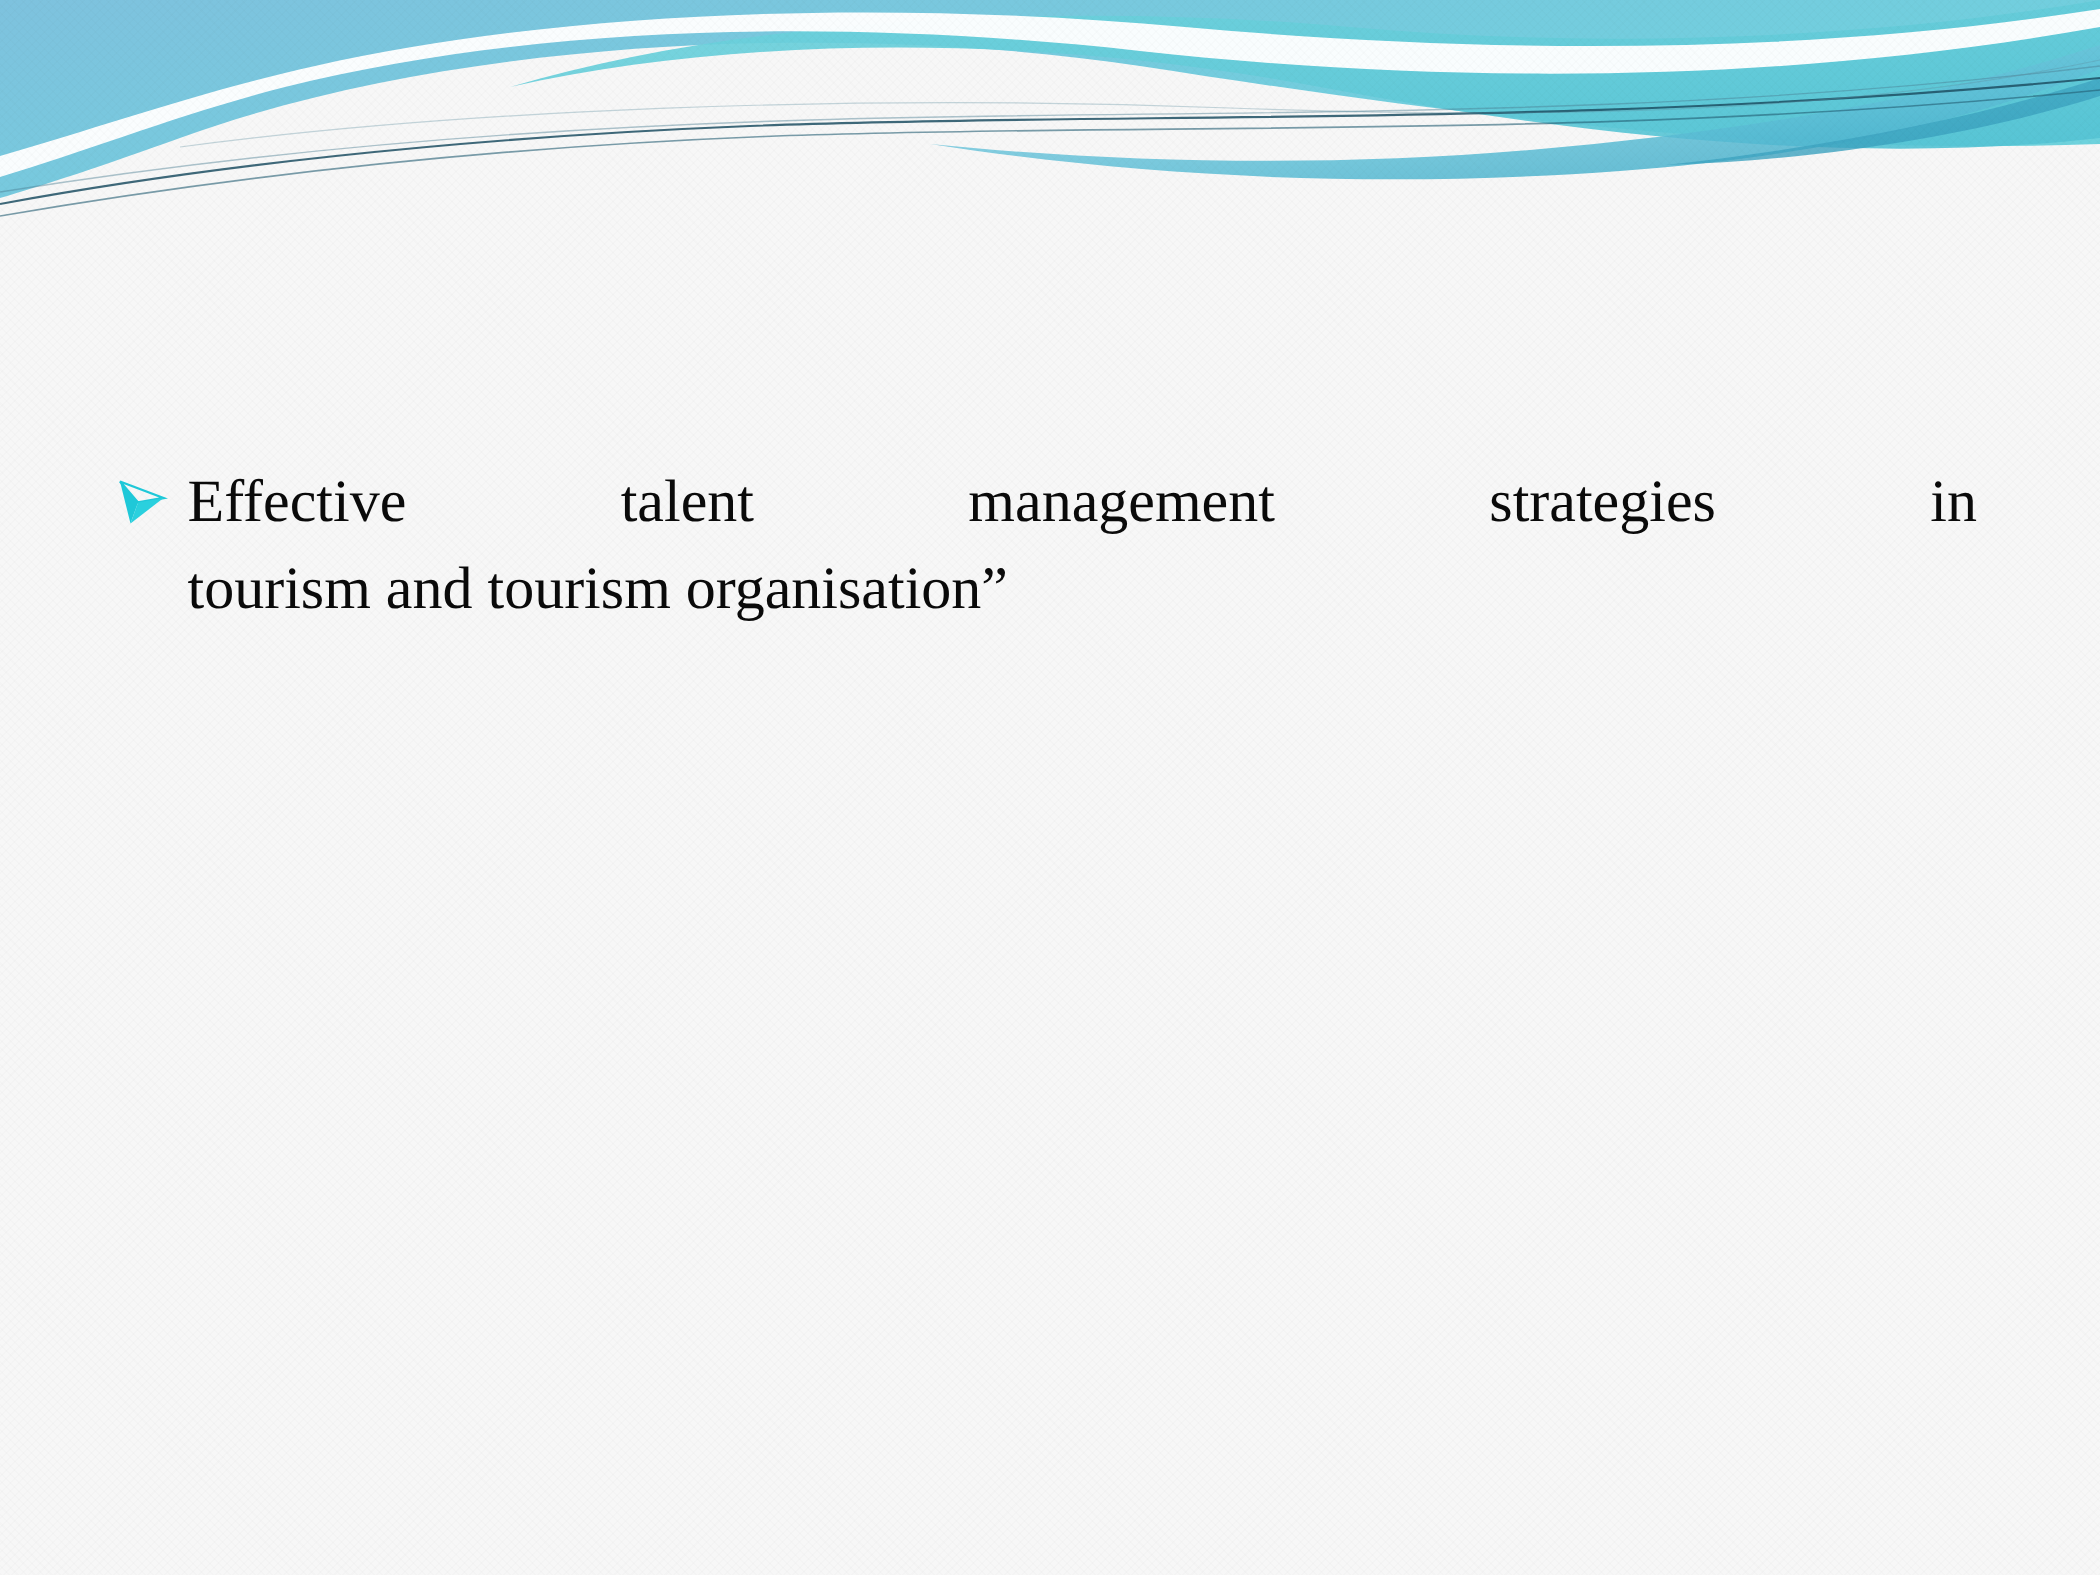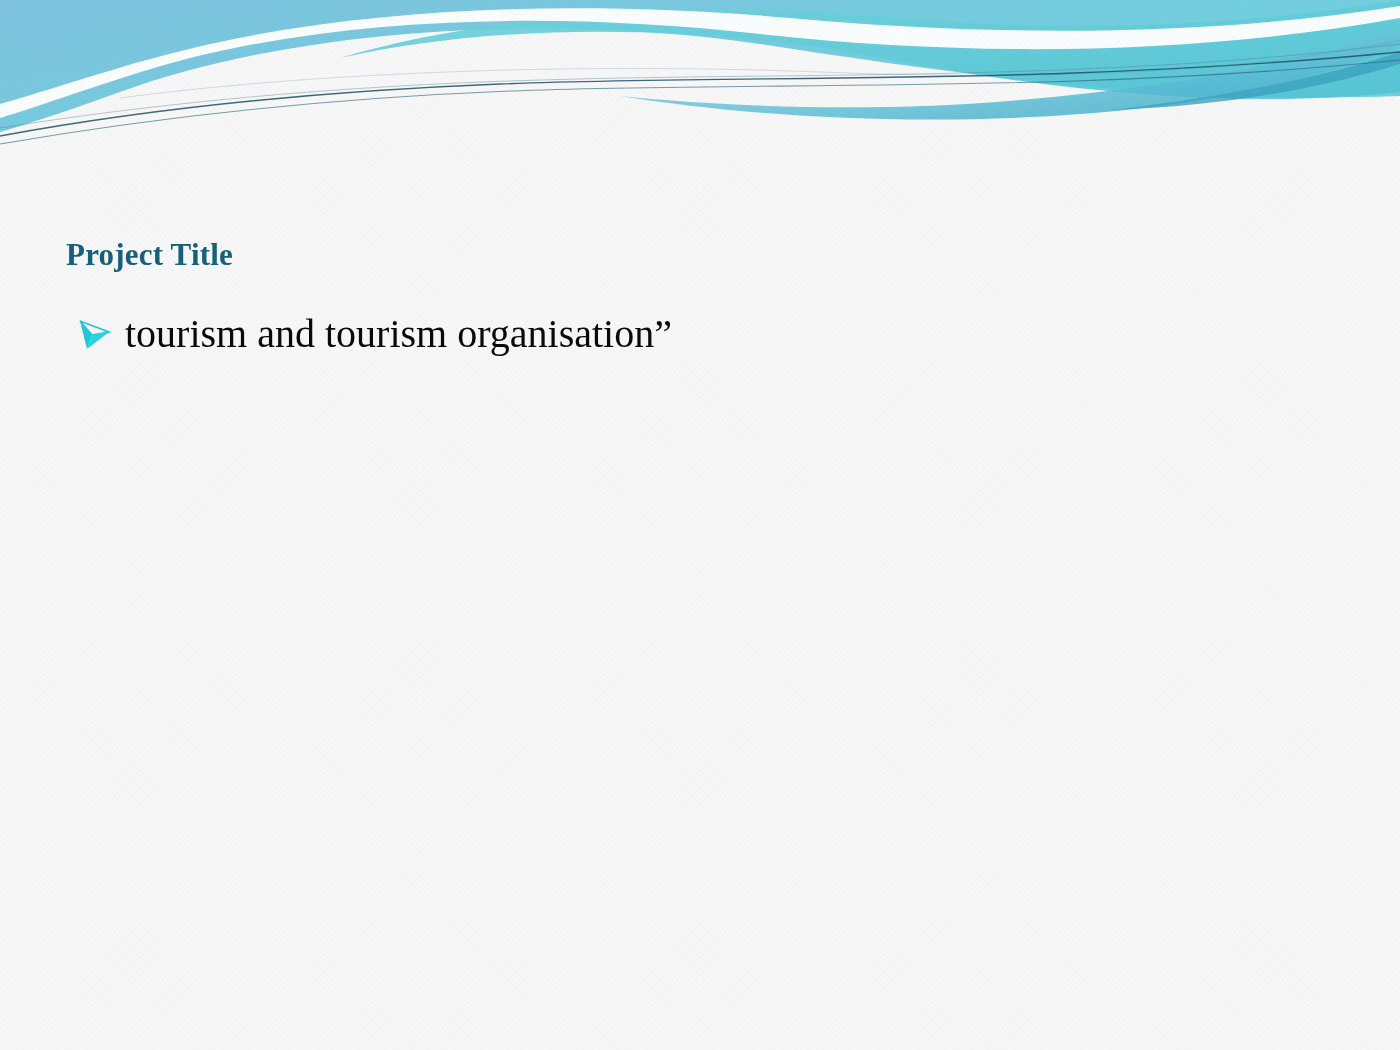--- a/index.html
+++ b/index.html
@@ -162,34 +162,34 @@
       <path d="M0,144 C140,120 310,99 510,91 C770,81 1060,94 1400,60" fill="none" stroke="#235d73" stroke-width="1.1" opacity="0.6"></path>
       <path d="M0,128 C150,104 330,86 540,80 C800,72 1090,82 1400,44" fill="none" stroke="#4b7f92" stroke-width="0.9" opacity="0.45"></path>
       <path d="M120,98 C300,74 560,62 820,72 C1060,81 1250,72 1400,40" fill="none" stroke="#5e8fa0" stroke-width="0.8" opacity="0.35"></path>
     </svg>
   </div>
 
   <div class="slide-texture"></div>
 
   <div class="content">
 
-    <div class="section-title">Project Title</div>
 
     <div class="bullet-block">
       <div class="bullet-row">
 
         <span class="bullet-marker">
           <svg viewBox="0 0 36 32" xmlns="http://www.w3.org/2000/svg">
             <path d="M2,2 L31,13 L14,16 Z" fill="none" stroke="#1fc8d8" stroke-width="1.6"></path>
             <path d="M2,2 L14,16 L9,30 Z" fill="#1fc8d8"></path>
             <path d="M14,16 L31,13 L9,30 Z" fill="#2ad0de"></path>
           </svg>
         </span>
 
         <p class="bullet-text">
+          <span class="just-line">Effective talent management strategies in</span>
           <span class="last-line">tourism and tourism organisation”</span>
         </p>
 
       </div>
     </div>
 
   </div>
 </div>
 
 </body></html>

